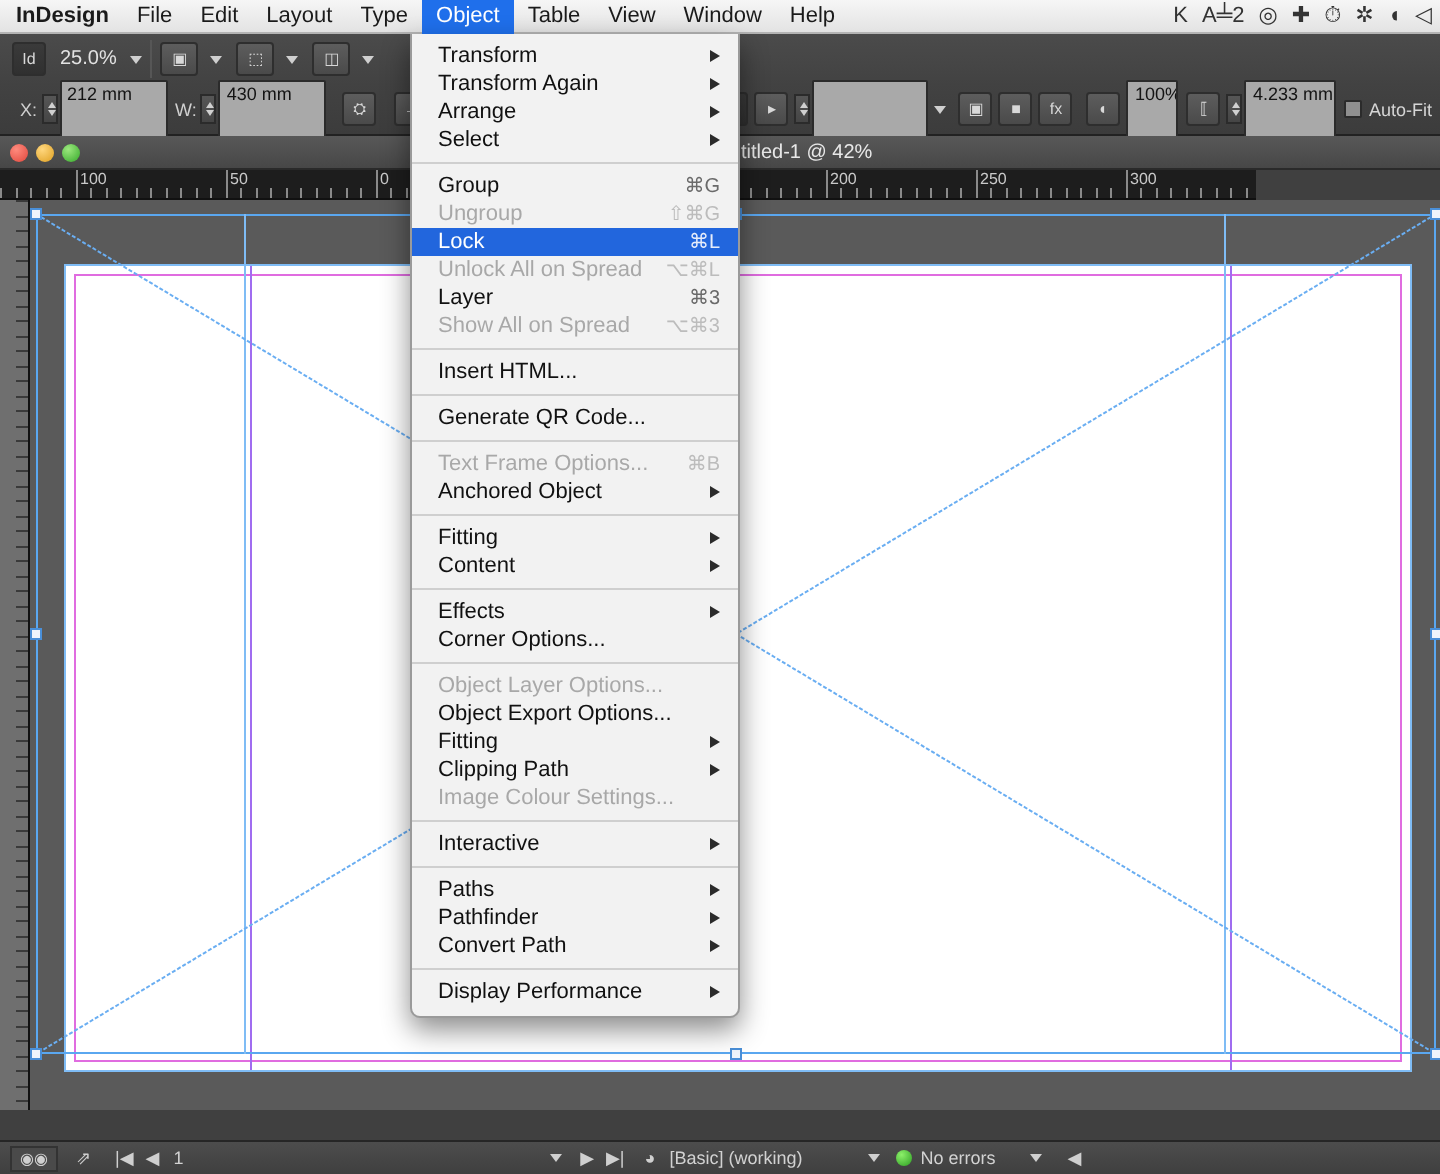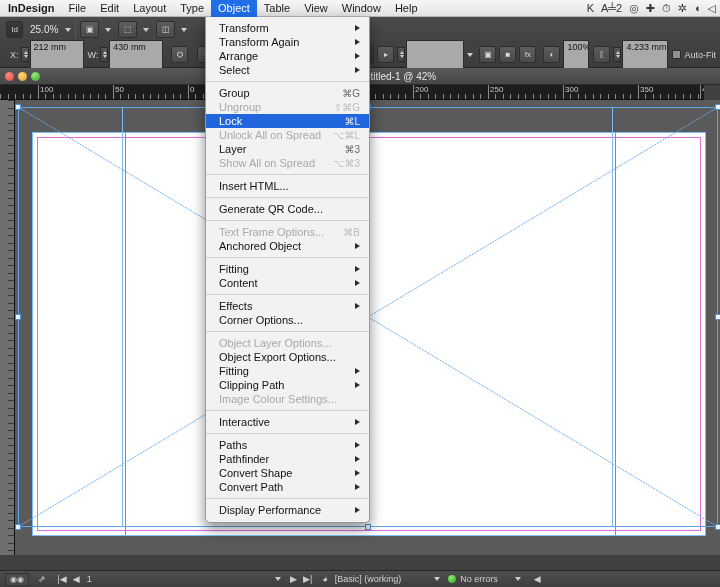--- a/index.html
+++ b/index.html
@@ -80,21 +80,21 @@
   .l-red{background:radial-gradient(circle at 35% 30%,#ff8b7e,#e0473c);}
   .l-yel{background:radial-gradient(circle at 35% 30%,#ffd77e,#dfa021);}
   .l-grn{background:radial-gradient(circle at 35% 30%,#9ce87e,#35a92a);}
   .doctitle {
     position:absolute; left:0; top:0; width:720px; height:17px; line-height:17px;
     text-align:center; font-size:10px; color:#e8e8e8;
   }
   .doctitle span { margin-left:70px; }
 
   .hruler {
-    position:absolute; top:17px; left:0; width:704px; height:15px;
+    position:absolute; top:17px; left:0; width:628px; height:15px;
     background:#1d1d1d; border-bottom:1px solid #111; overflow:hidden;
   }
   .vruler {
     position:absolute; top:32px; left:0; width:15px; height:455px;
     background:#6f6f6f; border-right:1px solid #111; overflow:hidden;
   }
   .corner { position:absolute; top:17px; left:0; width:15px; height:15px; background:#2b2b2b; border-right:1px solid #111; border-bottom:1px solid #111; }
   .rtick { position:absolute; top:0; width:1px; background:#8a8a8a; }
   .rlab { position:absolute; top:0px; font-size:8px; color:#c9c9c9; line-height:9px; padding-left:2px; }
   .vtick { position:absolute; left:0; height:1px; background:#3a3a3a; }
@@ -599,24 +599,20 @@
       <div class="mdiv"></div>
       <div class="mrow">
         <span class="lbl">Paths</span>
         <span class="arr"></span>
       </div>
       <div class="mrow">
         <span class="lbl">Pathfinder</span>
         <span class="arr"></span>
       </div>
       <div class="mrow">
-        <span class="lbl">Convert Shape</span>
-        <span class="arr"></span>
-      </div>
-      <div class="mrow">
         <span class="lbl">Convert Path</span>
         <span class="arr"></span>
       </div>
       <div class="mdiv"></div>
       <div class="mrow">
         <span class="lbl">Display Performance</span>
         <span class="arr"></span>
       </div>
     </div>
 

